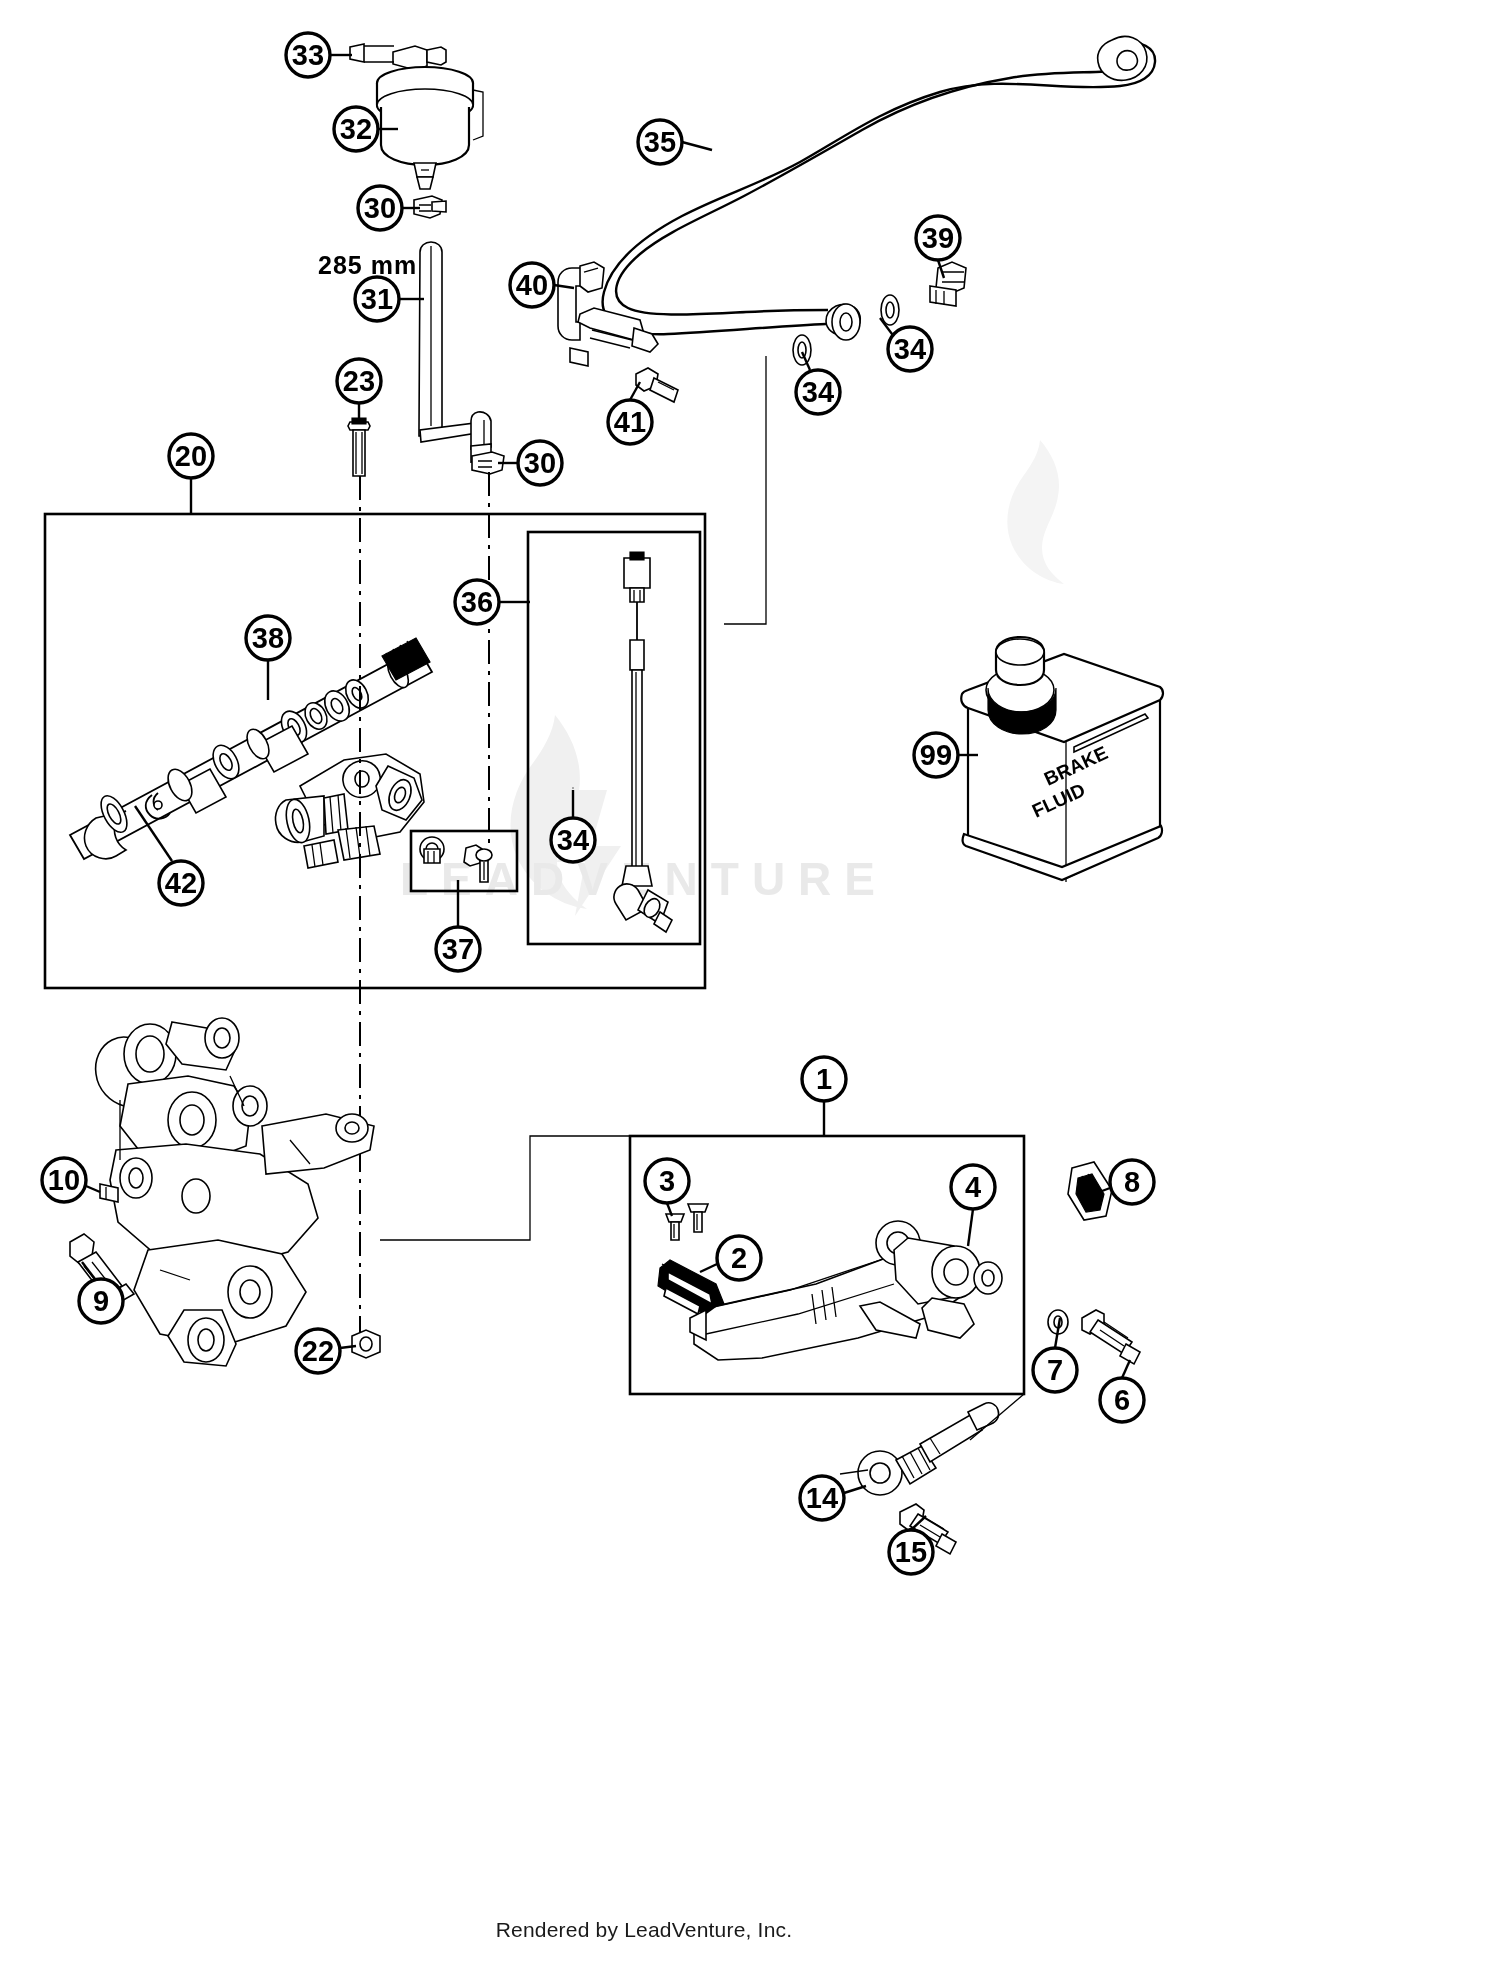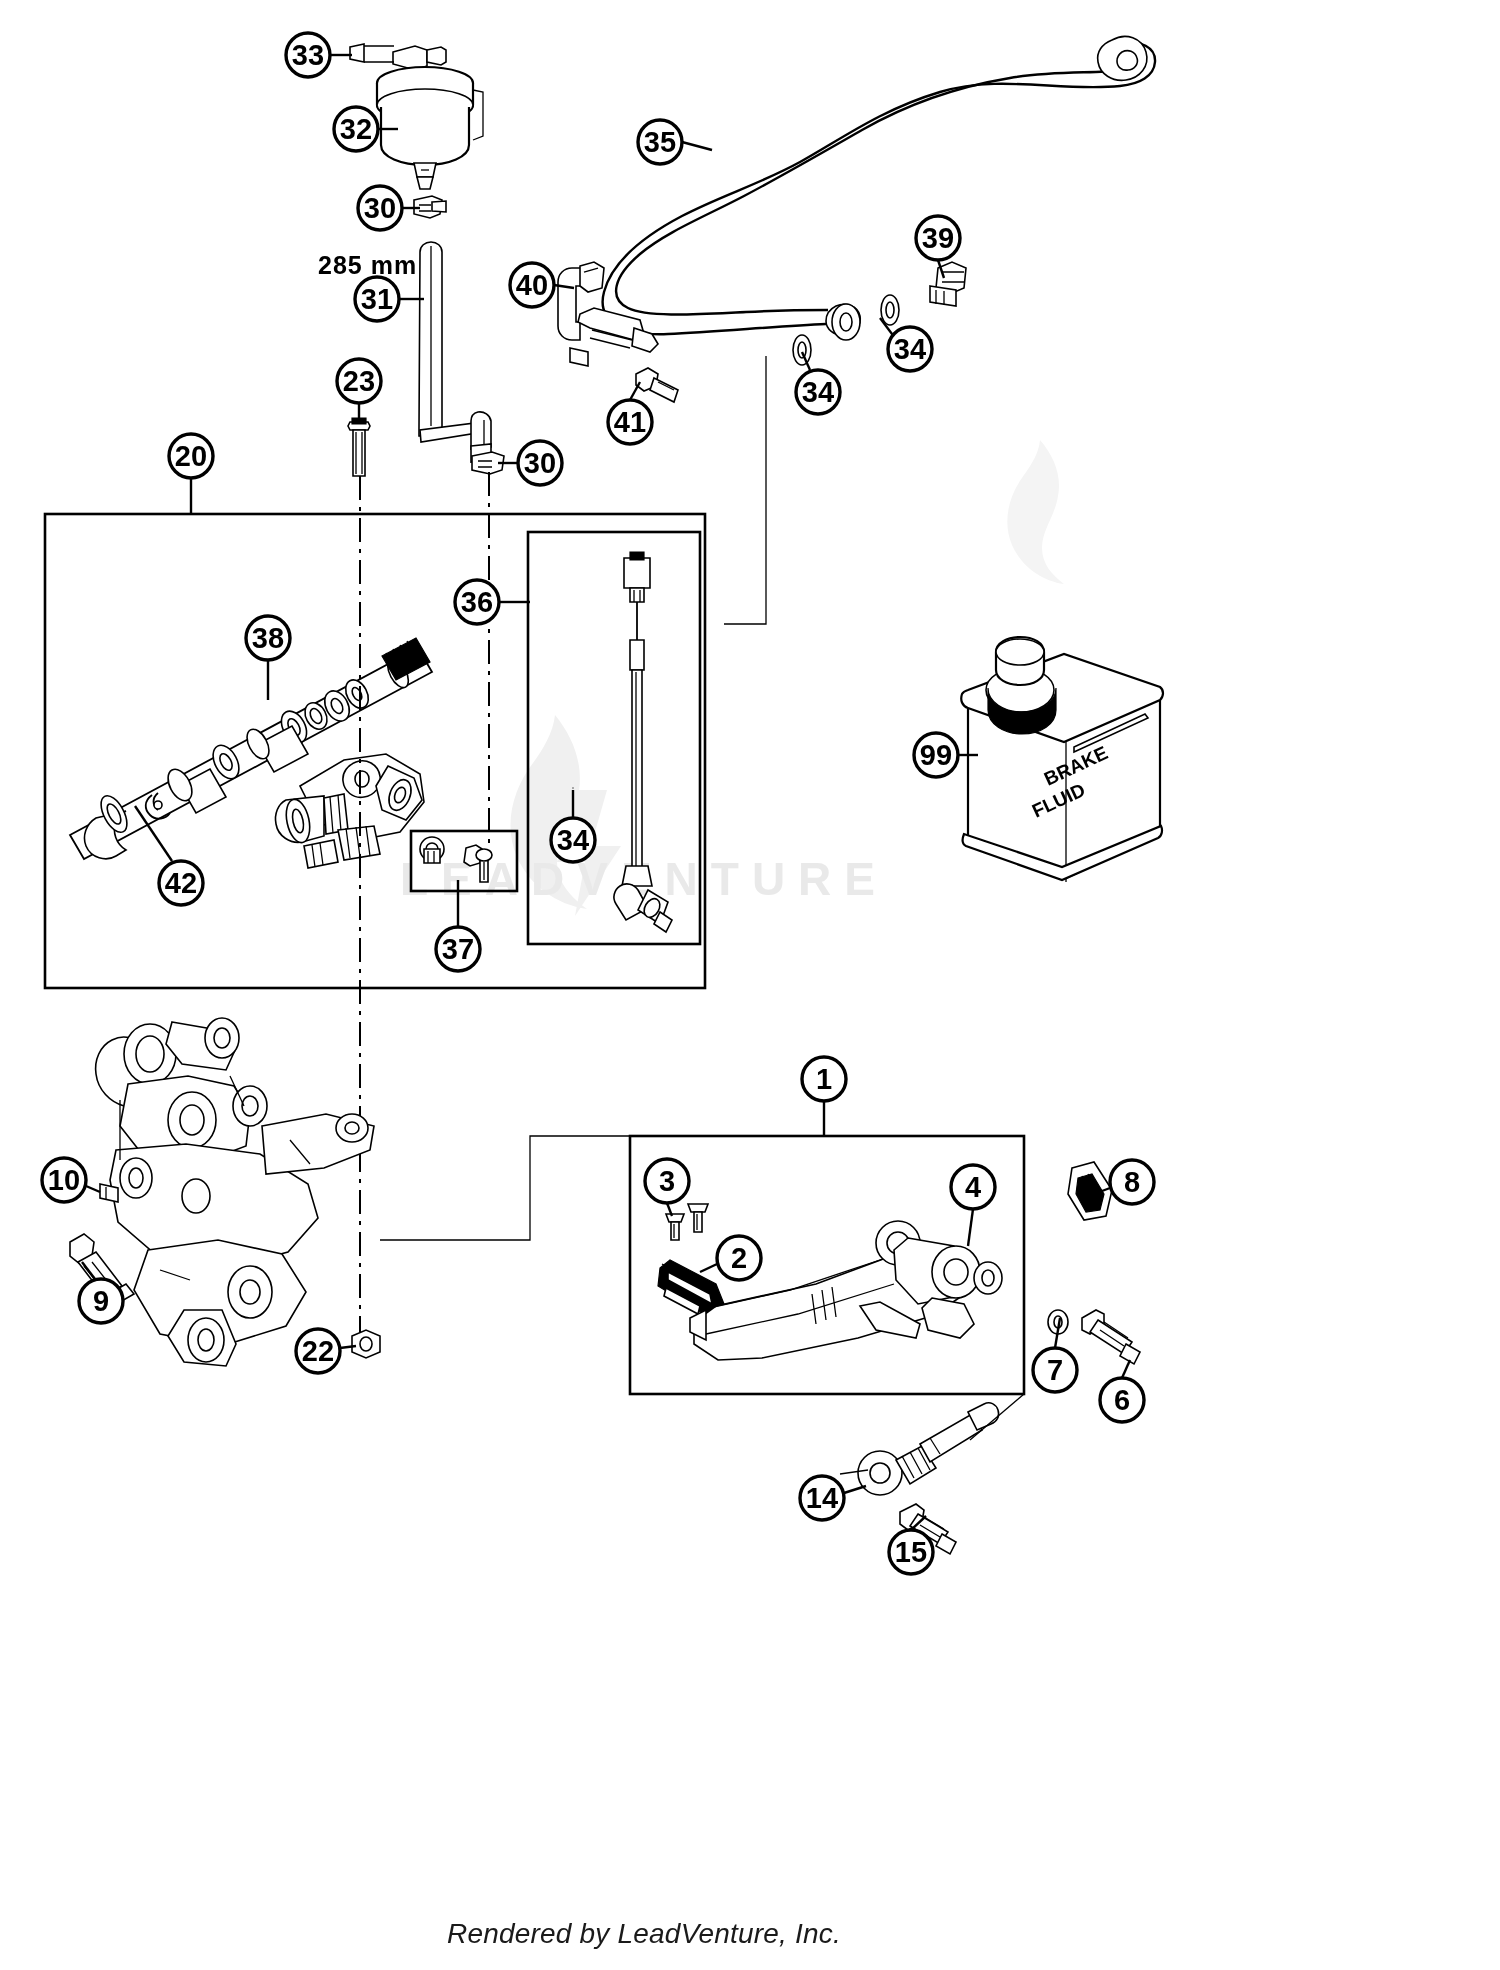--- a/index.html
+++ b/index.html
@@ -24,24 +24,23 @@
     width: 1500px;
     height: 1970px;
   }
   .footer-credit {
     position: absolute;
     left: 0;
     top: 1918px;
     width: 1288px;
     text-align: center;
     font-family: "Liberation Sans", sans-serif;
-    font-size: 28px;
+    font-size: 21px;
     color: #1a1a1a;
     letter-spacing: 0.2px;
-    font-style: italic;
   }
   .callout-num {
     font-family: "Liberation Sans", sans-serif;
     font-weight: bold;
     font-size: 29px;
     fill: #000000;
   }
   .dim-label {
     font-family: "Liberation Sans", sans-serif;
     font-weight: bold;

